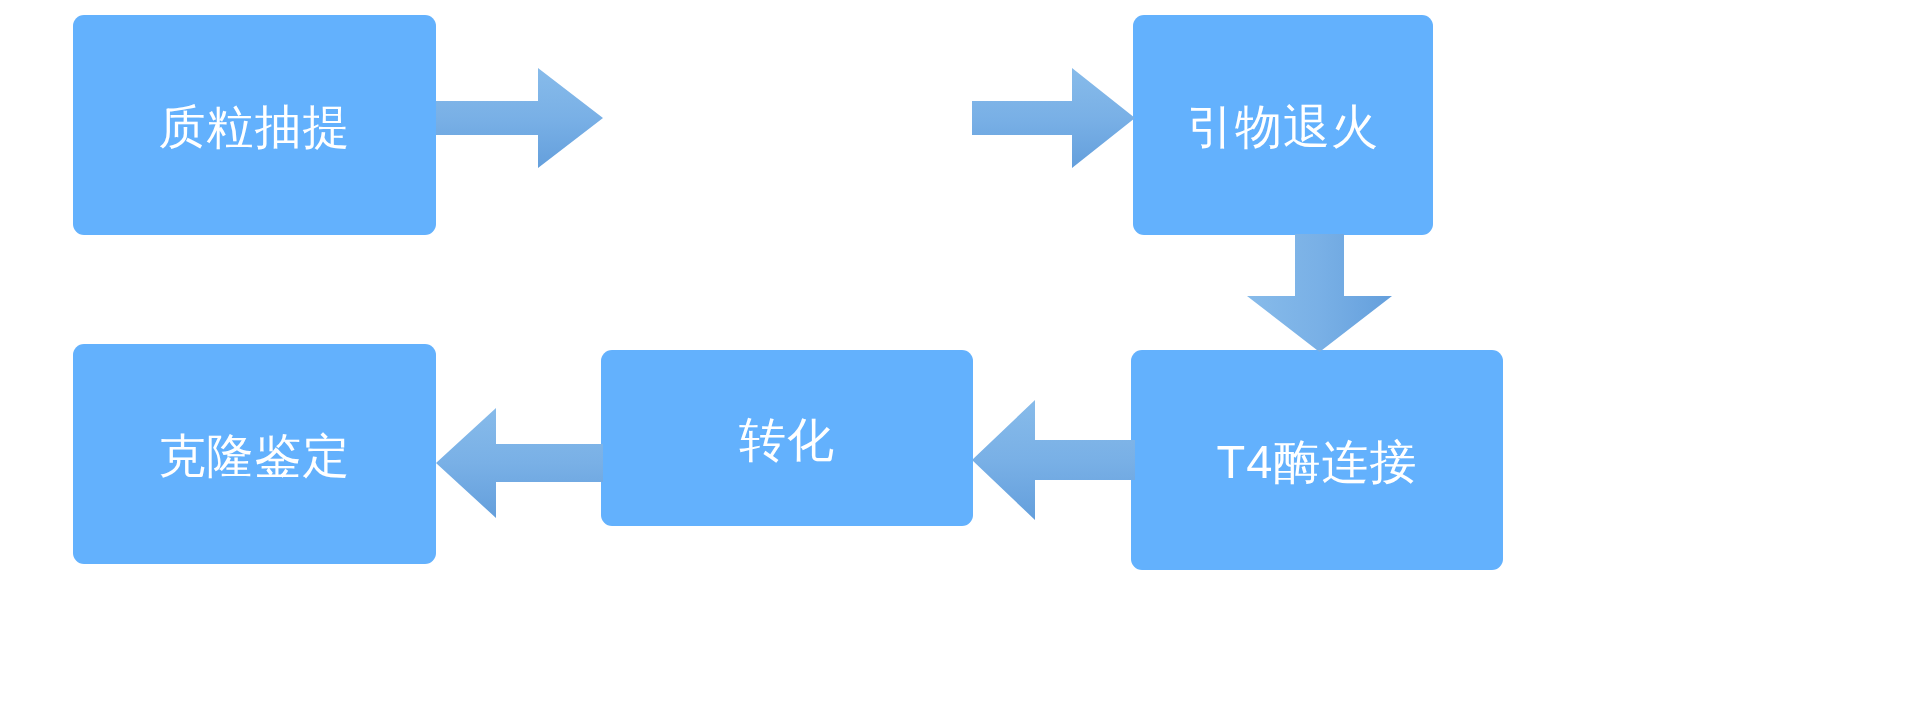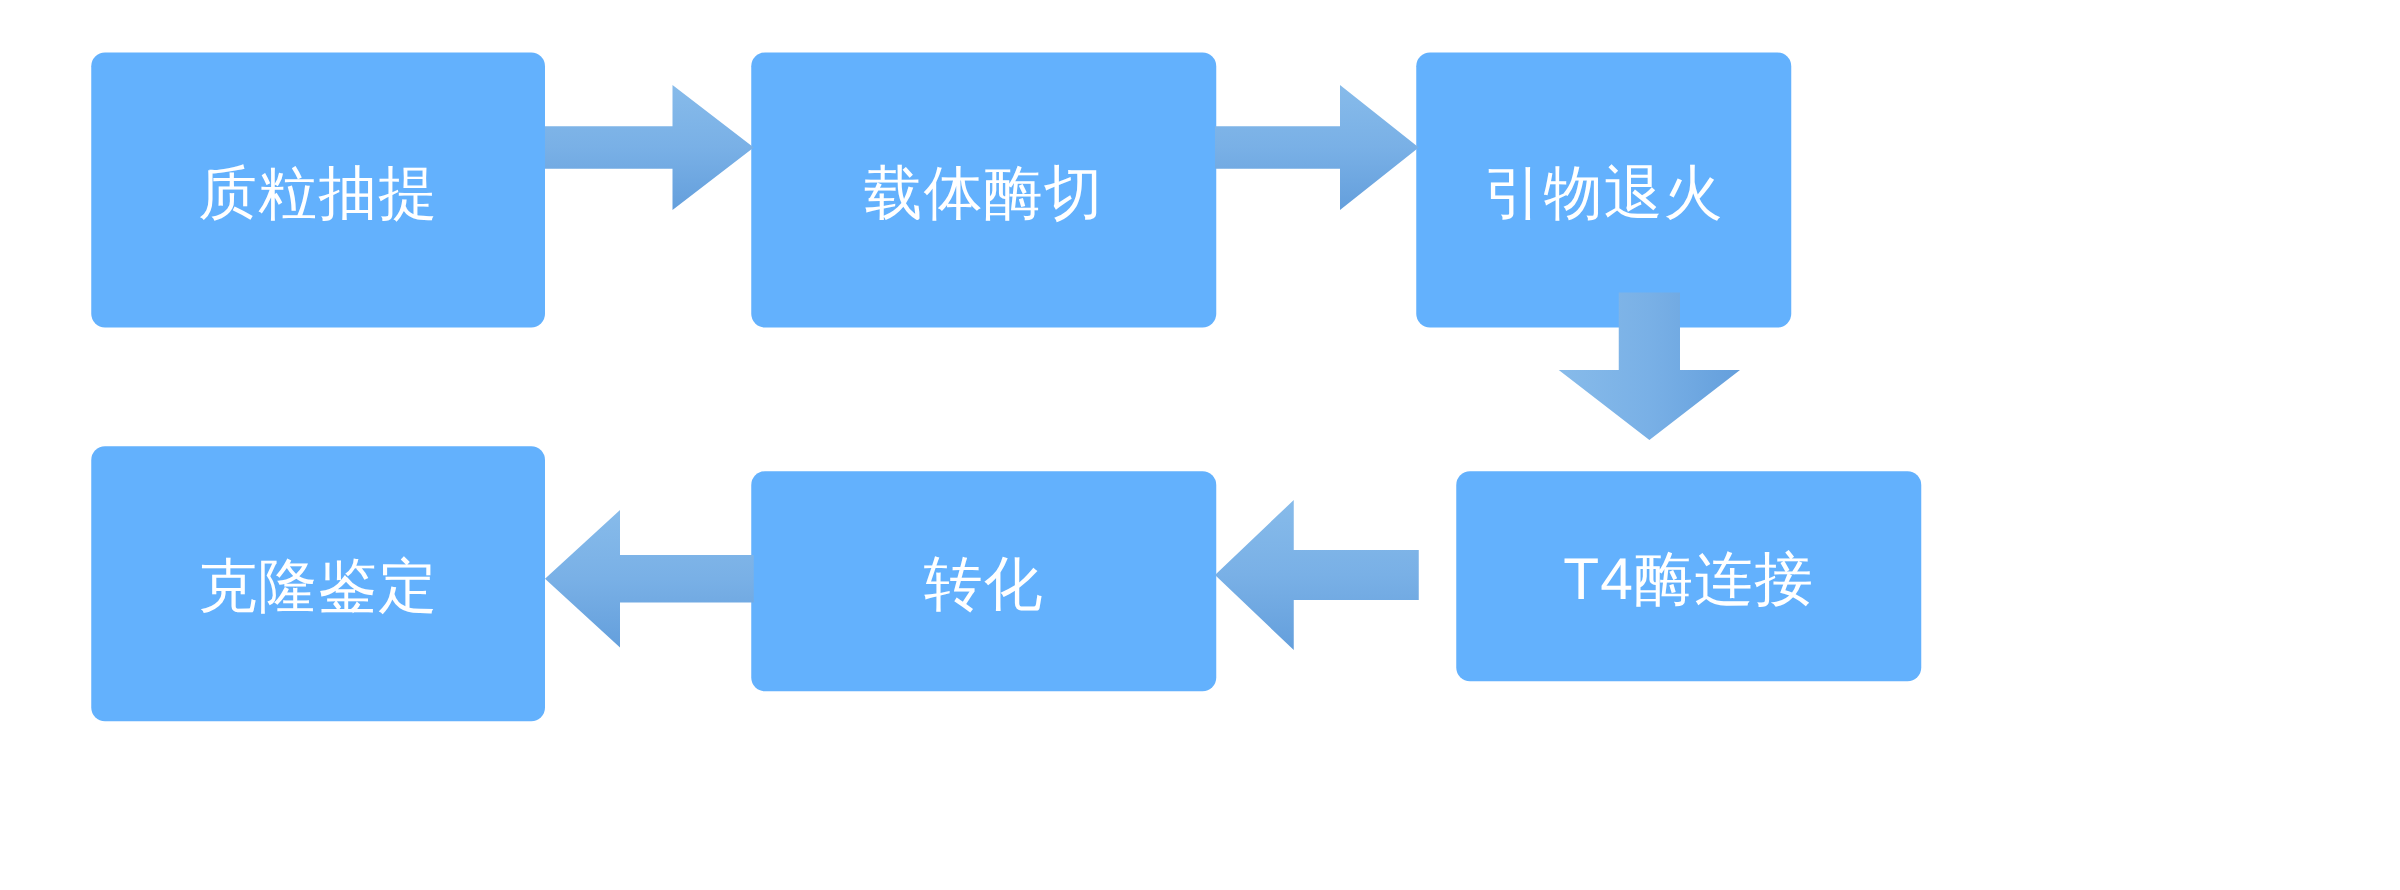--- a/index.html
+++ b/index.html
@@ -27,21 +27,20 @@
     display: flex;
     align-items: center;
     justify-content: center;
     color: #ffffff;
     font-size: 47px;
     font-weight: 400;
     letter-spacing: 1px;
     line-height: 1;
     white-space: nowrap;
     user-select: none;
-    margin-top: 27px;
   }
   .node-label {
     display: block;
     transform: translateY(1px);
   }
   .arrow {
     position: absolute;
     overflow: visible;
   }
   .arrow svg {
@@ -51,37 +50,34 @@
 </style>
 </head>
 <body>
 
 <div id="canvas">
 
   <div class="node" style="left:73px; top:15px; width:363px; height:220px;">
     <span class="node-label">质粒抽提</span>
   </div>
 
-  <div class="node" style="left:601px; top:15px; width:372px; height:220px;">
-    <span class="node-label">载体酶切</span>
-  </div>
 
   <div class="node" style="left:1133px; top:15px; width:300px; height:220px;">
     <span class="node-label">引物退火</span>
   </div>
 
-  <div class="node" style="left:1165px; top:350px; width:372px; height:168px;text-align:center;">
+  <div class="node" style="left:1131px; top:350px; width:372px; height:220px;text-align:center;">
     <span class="node-label">T4酶连接</span>
   </div>
 
   <div class="node" style="left:601px; top:350px; width:372px; height:176px;">
     <span class="node-label">转化</span>
   </div>
 
-  <div class="node" style="left:73px; top:330px; width:363px; height:220px;justify-content:center;">
+  <div class="node" style="left:73px; top:344px; width:363px; height:220px;justify-content:center;">
     <span class="node-label">克隆鉴定</span>
   </div>
 
   <svg width="0" height="0" style="position:absolute;" aria-hidden="true">
     <defs>
       <linearGradient id="gradV" x1="0" y1="0" x2="0" y2="1">
         <stop offset="0%" stop-color="#87bbea"></stop>
         <stop offset="50%" stop-color="#79b0e6"></stop>
         <stop offset="100%" stop-color="#649fdc"></stop>
       </linearGradient>

